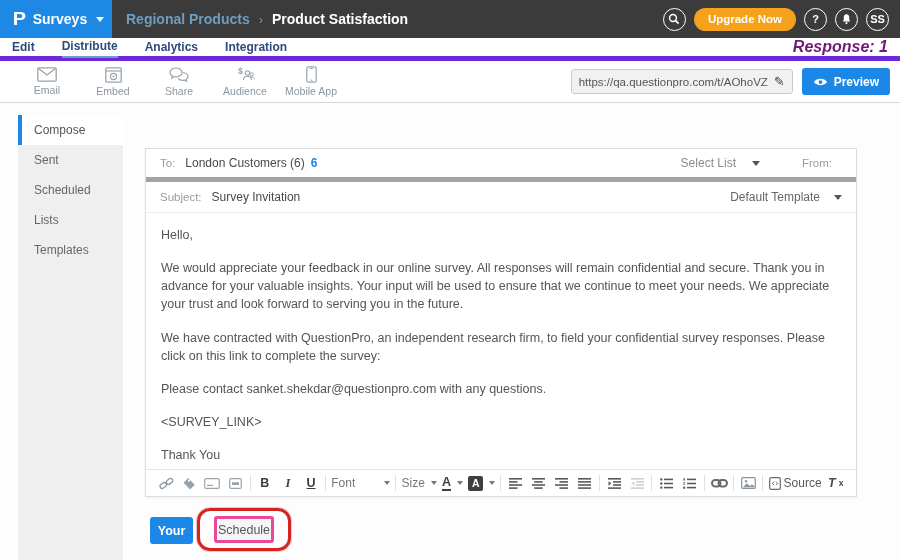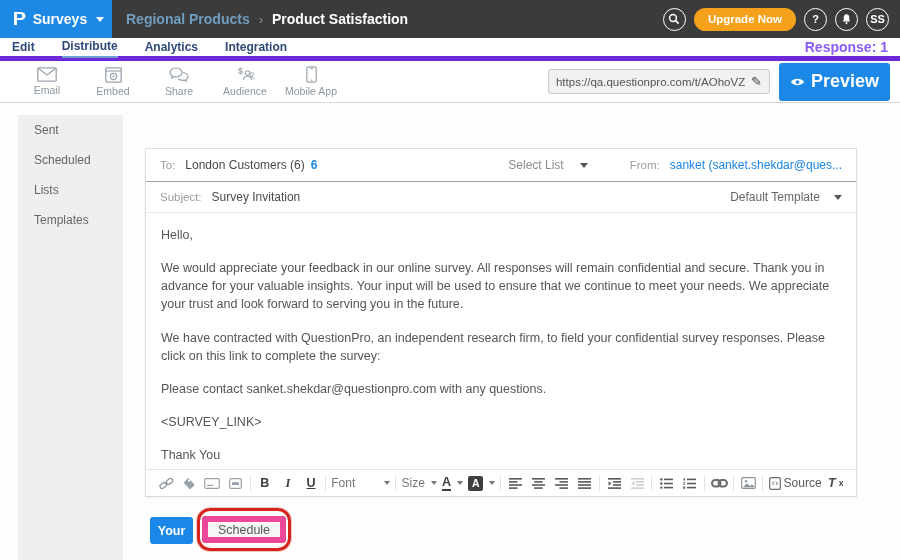--- a/index.html
+++ b/index.html
@@ -19,41 +19,41 @@
   .bc-sep { color:#8d8d8d; font-size:13px; }
   .bc-current { color:#fff; font-weight:600; }
   .header-right { margin-left:auto; display:flex; align-items:flex-end; gap:8px; padding-right:11px; }
   .hdr-circle { width:23px; height:23px; border:1.5px solid #fff; border-radius:50%; display:flex; align-items:center; justify-content:center; color:#fff; font-size:11px; font-weight:700; cursor:pointer; flex:0 0 auto; }
   .upgrade-btn { height:23px; padding:0 14px; border-radius:12px; background:#f5a11c; color:#fff; font-size:11.5px; font-weight:700; display:flex; align-items:center; cursor:pointer; border:none; }
 
   
   .nav-row { height:23px; background:#fff; display:flex; align-items:center; padding:0 12px; gap:27px; border-bottom:5px solid #6d28d9; }
   .nav-link { font-size:12px; font-weight:700; color:#2e4a7a; cursor:pointer; line-height:20px; }
   .nav-link.active { border-bottom:2px solid #6f9dd0; }
-  .response-label { margin-left:auto; font-size:14px; font-weight:700; color:#8b5cf6; }
+  .response-label { margin-left:auto; font-size:16px; font-weight:700; color:#701a75;font-style:italic; }
 
   
   .dist-toolbar { height:42px; background:#fff; border-bottom:1px solid #d7d7d7; display:flex; align-items:center; padding-left:14px; }
   .dist-item { width:66px; display:flex; flex-direction:column; align-items:center; gap:2px; cursor:pointer; color:#8c969e; }
   .dist-item svg { display:block; }
   .dist-label { font-size:10.5px; }
   .url-box { margin-left:auto; width:222px; height:25px; background:#f1f1f1; border:1px solid #c9c9c9; border-radius:3px; display:flex; align-items:center; padding:0 7px; gap:6px; cursor:text; }
   .url-text { font-size:11.5px; color:#555; white-space:nowrap; overflow:hidden; flex:1; }
   .pencil { font-size:13px; color:#3f3f3f; cursor:pointer; }
-  .preview-btn { margin:0 10px 0 9px; height:38px; padding:0 11px; background:#1b87e6; border:none; border-radius:3px; color:#fff; font-size:18px; font-weight:700; display:flex; align-items:center; gap:6px; cursor:pointer; }
+  .preview-btn { margin:0 10px 0 9px; height:27px; padding:0 11px; background:#1b87e6; border:none; border-radius:3px; color:#fff; font-size:12px; font-weight:700; display:flex; align-items:center; gap:6px; cursor:pointer; }
 
   
   .content { position:relative; height:457px; background:#fdfdfd; }
   .sidebar { position:absolute; left:18px; top:12px; bottom:0; width:105px; background:#efefef; }
   .side-item { height:30px; line-height:30px; padding-left:12px; font-size:12px; color:#666; border-left:4px solid transparent; cursor:pointer; }
   .side-item.active { background:#fff; border-left:4px solid #1b87e6; color:#555; }
 
   .panel { position:absolute; left:145px; top:45px; width:712px; height:349px; background:#fff; border:1px solid #dcdcdc; box-shadow:0 1px 2px rgba(0,0,0,0.05); }
   .row { display:flex; align-items:center; padding:0 14px; font-size:12px; }
-  .to-row { height:33px; border-bottom:1px solid #a3a3a3; }
+  .to-row { height:33px; border-bottom:5px solid #a3a3a3; }
   .subject-row { height:31px; border-bottom:1px solid #ececec; }
   .fld-label { color:#9b9b9b; font-size:11.5px; margin-right:10px; }
   .fld-value { color:#4a4a4a; }
   .to-count { color:#1b87e6; font-weight:700; margin-left:6px; }
   .select-list { margin-left:auto; display:flex; align-items:center; gap:16px; color:#8b8b8b; cursor:pointer; }
   .select-list .caret, .template-dd .caret { color:#555; border-left-width:4px; border-right-width:4px; border-top-width:5px; }
   .from-group { margin-left:42px; display:flex; align-items:center; }
   .from-value { color:#1b87e6; cursor:pointer; max-width:195px; white-space:nowrap; overflow:hidden; }
   .template-dd { margin-left:auto; display:flex; align-items:center; gap:14px; color:#666; cursor:pointer; }
 
@@ -69,21 +69,21 @@
   .ed-ddtext { color:#777; font-size:12px; }
   .ed-btn .caret { color:#777; border-left-width:3px; border-right-width:3px; border-top-width:4px; margin-left:3px; }
   .ed-colorA { font-weight:800; color:#3d3d3d; border-bottom:2px solid #3d3d3d; line-height:13px; }
   .ed-bgA { width:15px; height:15px; background:#3f3f3f; color:#fff; font-size:10.5px; font-weight:800; border-radius:2px; display:flex; align-items:center; justify-content:center; }
   .ed-src { color:#5a5a5a; font-size:12px; }
   .ed-tx { font-weight:700; font-style:italic; color:#4a4a4a; }
   .ed-tx sub { font-size:8.5px; font-style:normal; }
 
   .send-btn { position:absolute; left:150px; top:414px; width:43px; height:27px; background:#1b87e6; border:none; border-radius:3px; color:#fff; font-size:12.5px; font-weight:700; cursor:pointer; }
   .schedule-ring { position:absolute; left:197px; top:405px; width:94px; height:43px; border:3px solid #d6231e; border-radius:13px; display:flex; align-items:center; justify-content:center; box-shadow:0 0 0 1px rgba(214,35,30,0.25); pointer-events:none; }
-  .schedule-btn { width:84px; height:27px; background:#f6f6f6; border:6px solid #ec4899; border-radius:3px; color:#555; font-size:12.5px; cursor:pointer; pointer-events:auto; }
+  .schedule-btn { width:60px; height:27px; background:#f6f6f6; border:3px solid #ec4899; border-radius:3px; color:#555; font-size:12.5px; cursor:pointer; pointer-events:auto; }
 </style>
 </head>
 <body>
 
 <div id="app">
 
   <div class="header">
     <div class="logo-area">
       <span class="logo-glyph">P</span>
       <span class="logo-product">Surveys</span>
@@ -176,39 +176,39 @@
           <path d="M1 5 C4 0.5 12 0.5 15 5 C12 9.5 4 9.5 1 5Z" fill="#fff"></path>
           <circle cx="8" cy="5" r="2" fill="#1b87e6"></circle>
         </svg>
       <span>Preview</span>
     </button>
   </div>
 
   <div class="content">
 
     <div class="sidebar">
+      <div class="side-item active">Compose</div>
       <div class="side-item">Sent</div>
       <div class="side-item">Scheduled</div>
       <div class="side-item">Lists</div>
       <div class="side-item">Templates</div>
     </div>
 
     <div class="panel">
 
       <div class="row to-row">
         <span class="fld-label">To:</span>
         <span class="fld-value">London Customers (6)</span>
         <span class="to-count">6</span>
         <span class="select-list">
           <span>Select List</span>
           <span class="caret"></span>
         </span>
         <span class="from-group">
           <span class="fld-label">From:</span>
-          <span class="from-value">sanket (sanket.shekdar@ques...</span>
         </span>
       </div>
 
       <div class="row subject-row">
         <span class="fld-label">Subject:</span>
         <span class="fld-value">Survey Invitation</span>
         <span class="template-dd">
           <span>Default Template</span>
           <span class="caret"></span>
         </span>

